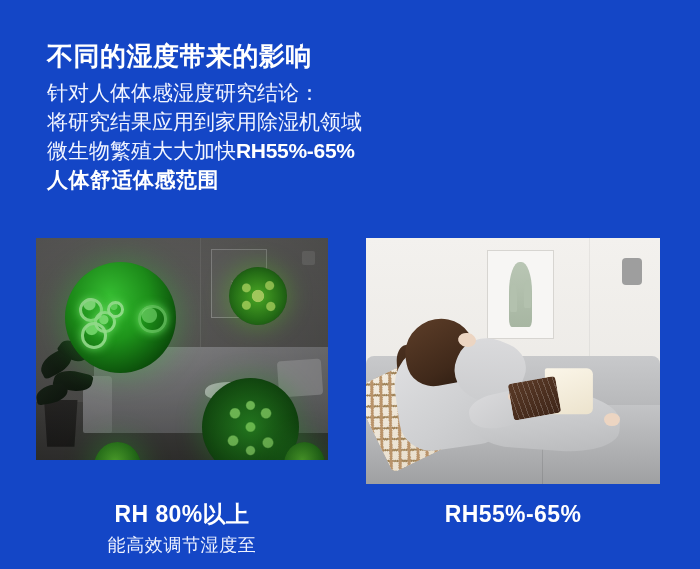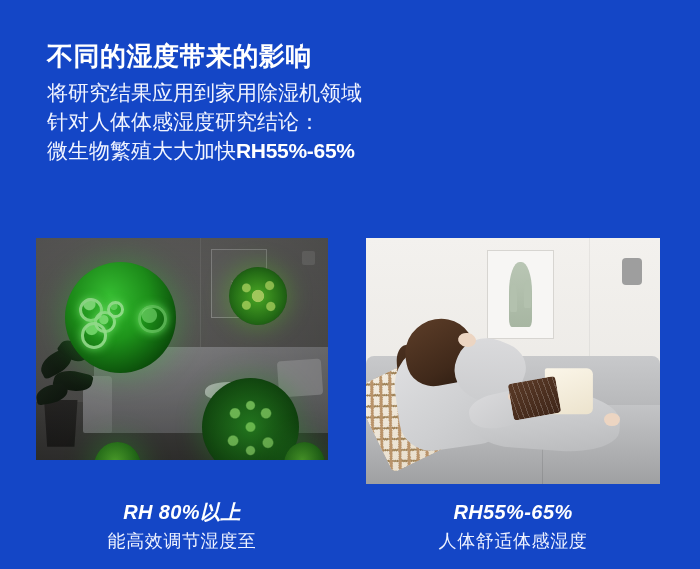--- a/index.html
+++ b/index.html
@@ -310,41 +310,42 @@
       linear-gradient(160deg, #5a3a27 0%, #3e2518 100%);
     border-radius: 4px;
     transform: rotate(-4deg);
   }
 
   
   .caption { position: absolute; text-align: center; }
   .caption-left  { left: 36px;  top: 500px; width: 292px; }
   .caption-right { left: 366px; top: 500px; width: 294px; }
   .cap-title {
-    font-size: 20px; font-weight: bold; color: #ffffff;
-    letter-spacing: 0.4px; line-height: 1.25; white-space: nowrap; font-style: italic;
+    font-size: 23px; font-weight: bold; color: #ffffff;
+    letter-spacing: 0.4px; line-height: 1.25; white-space: nowrap;
   }
   .cap-sub {
     margin-top: 5px; font-size: 18px; color: #eef2ff;
     letter-spacing: 0.6px; line-height: 1.25; white-space: nowrap;
   }
 </style>
 </head>
 <body>
 
 <div class="page">
 
   <div class="heading">不同的湿度带来的影响</div>
 
   <div class="intro">
+    <span class="line">针对人体体感湿度研究结论：</span>
     <span class="line">将研究结果应用到家用除湿机领域</span>
-    <span class="line">针对人体体感湿度研究结论：</span>
     <span class="line">
       <span>微生物繁殖大大加快</span><span class="bold">RH55%-65%</span>
     </span>
+    <span class="line line-strong">人体舒适体感范围</span>
   </div>
 
   <div class="photo photo-left">
     <div class="scene">
       <div class="l-wall"></div>
       <div class="l-wall-seam"></div>
       <div class="l-floor"></div>
       <div class="l-frame"></div>
       <div class="l-switch"></div>
 
@@ -412,16 +413,15 @@
     </div>
   </div>
 
   <div class="caption caption-left">
     <div class="cap-title">RH 80%以上</div>
     <div class="cap-sub">能高效调节湿度至</div>
   </div>
 
   <div class="caption caption-right">
     <div class="cap-title">RH55%-65%</div>
-    <div class="cap-sub">人体舒适体感湿度</div>
   </div>
 
 </div>
 
 </body></html>

